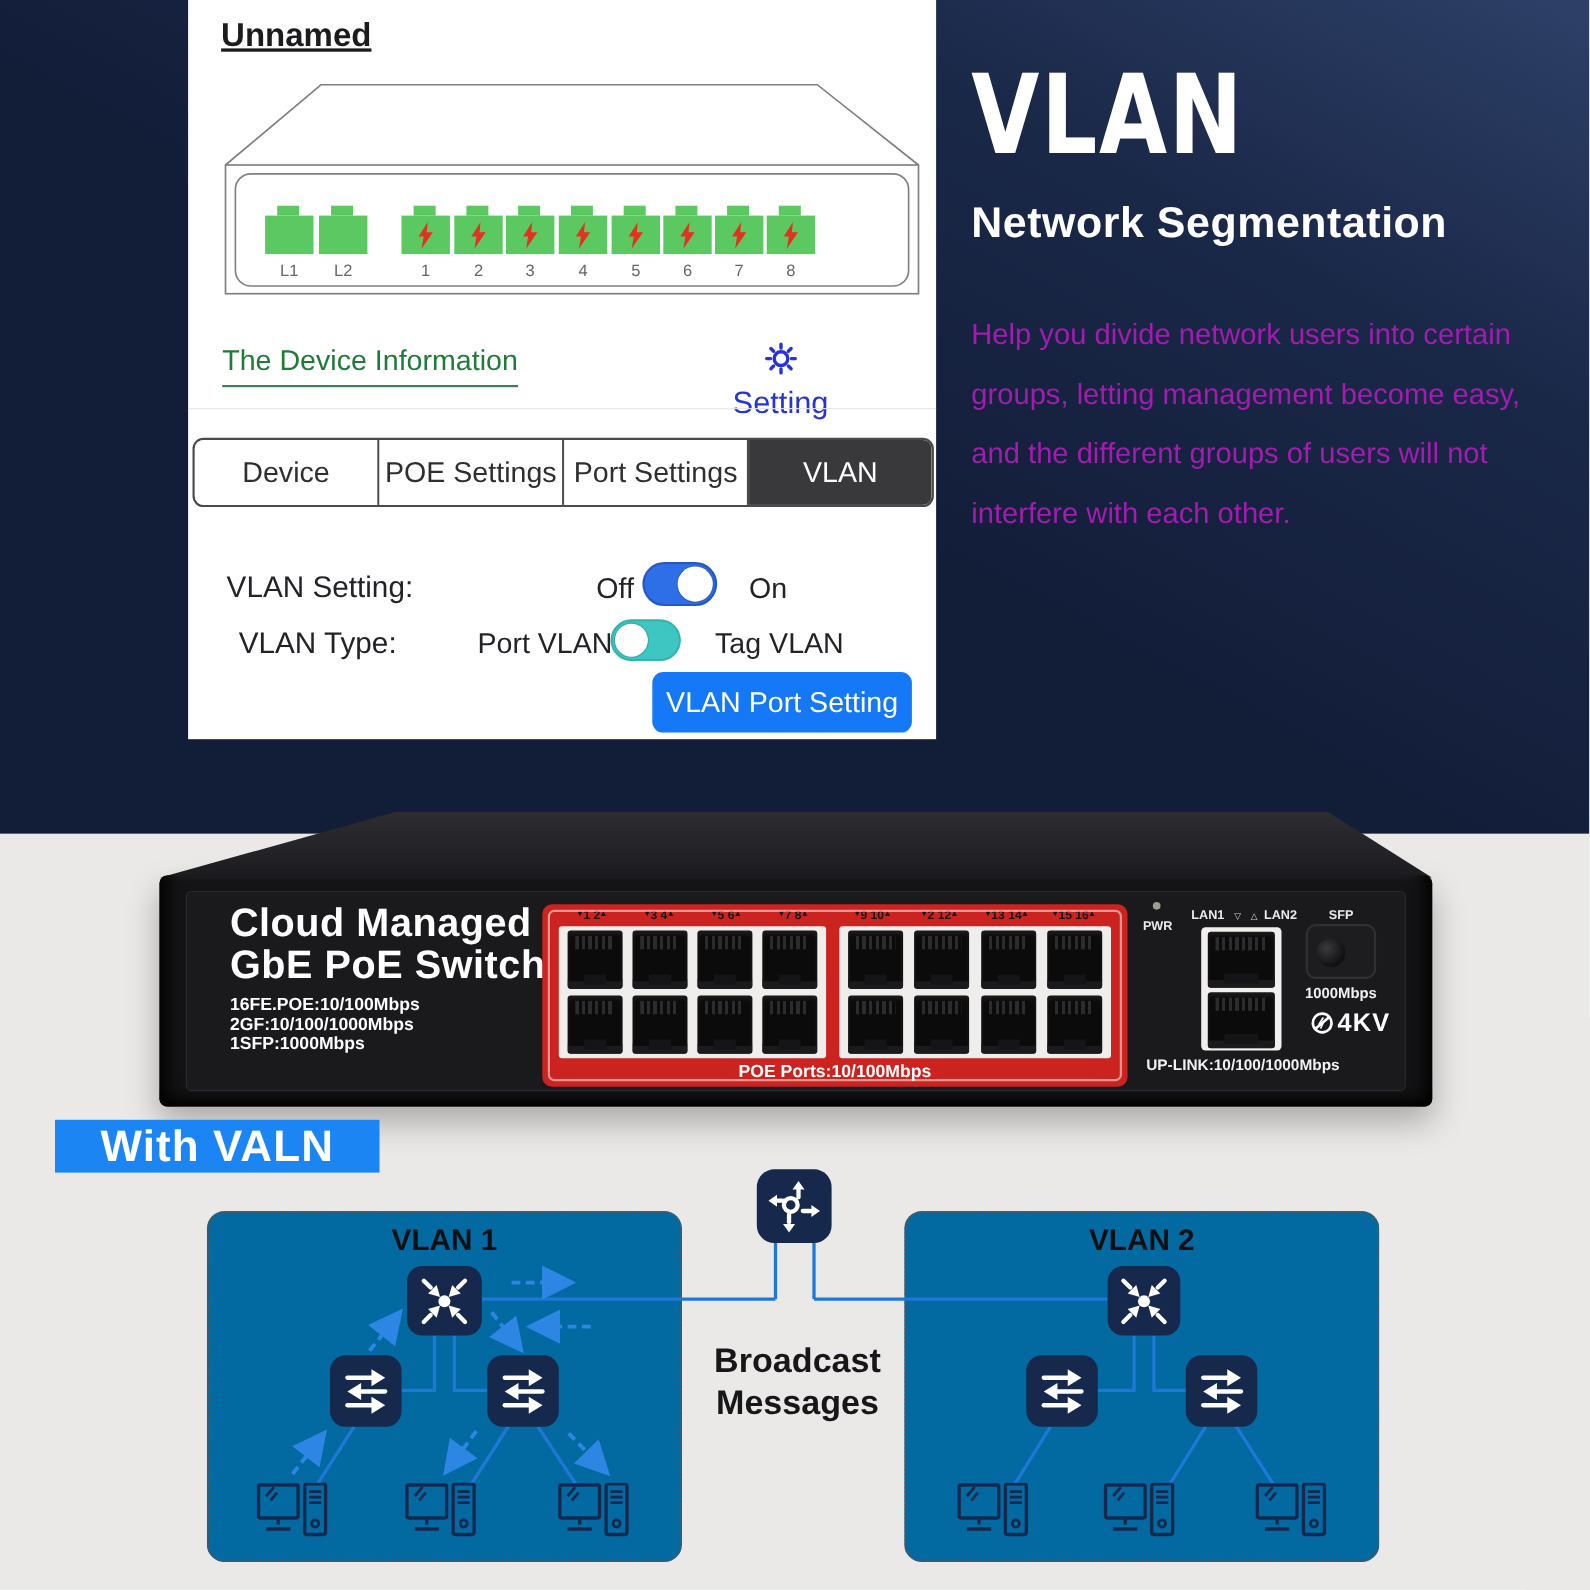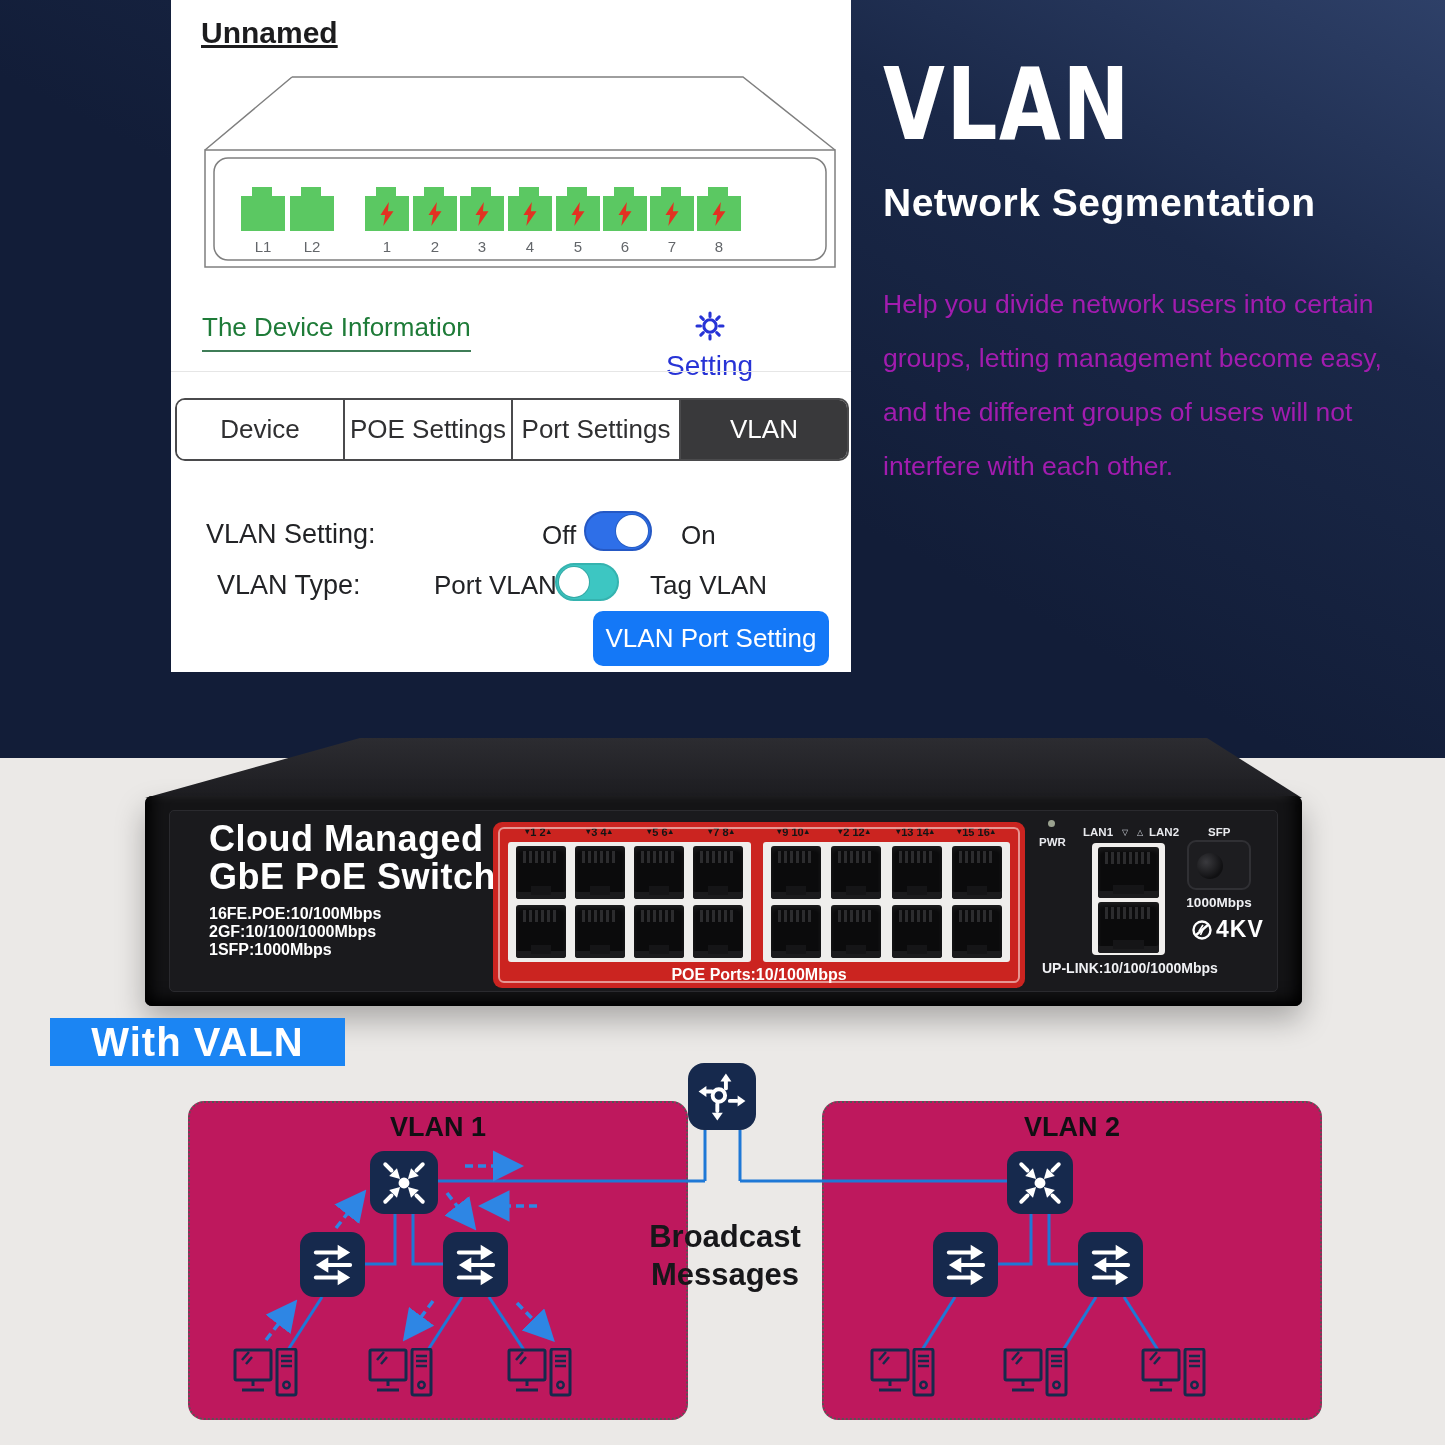--- a/index.html
+++ b/index.html
@@ -75,21 +75,21 @@
   .sfp-port::before { content:""; position:absolute; left:8px; top:11px; width:26px; height:26px; border-radius:50%;
     background:radial-gradient(circle at 35% 35%, #3a3a3e, #101012 70%); }
   .sfp-speed { position:absolute; left:1036px; top:99px; width:76px; text-align:center; font-size:13.5px; font-weight:700; color:#f0f1f4; }
   .surge { position:absolute; left:1046px; top:120px; display:flex; align-items:center; gap:3px; color:#fff; }
   .surge-text { font-size:23px; font-weight:700; letter-spacing:1px; }
   .uplink-label { position:absolute; left:897px; top:164px; font-size:14px; font-weight:700; color:#f0f1f4; white-space:nowrap; }
 
   
   .badge { position:absolute; left:50px; top:1018px; width:295px; height:48px; background:#1b85f3; display:flex; align-items:center; justify-content:center; }
   .badge span { color:#fff; font-size:40px; font-weight:800; letter-spacing:1px; }
-  .vbox { position:absolute; top:1101px; width:500px; height:319px; background:#be185d; border:2px dotted #555; border-radius:16px; }
+  .vbox { position:absolute; top:1101px; width:432px; height:319px; background:#0369a1; border:2px dotted #555; border-radius:16px; }
   .vbox-title { text-align:center; margin-top:9px; font-size:27px; font-weight:800; color:#101013; }
   .net-svg { position:absolute; left:150px; top:1040px; pointer-events:none; }
   .nicon { position:absolute; background:#16294d; border-radius:14px; display:flex; align-items:center; justify-content:center; }
   .cicon { position:absolute; }
   .broadcast { position:absolute; left:620px; top:1218px; width:210px; text-align:center; font-size:31px; line-height:38px; font-weight:800; color:#17171a; }
 </style>
 </head>
 <body>
 
 <div id="page">

